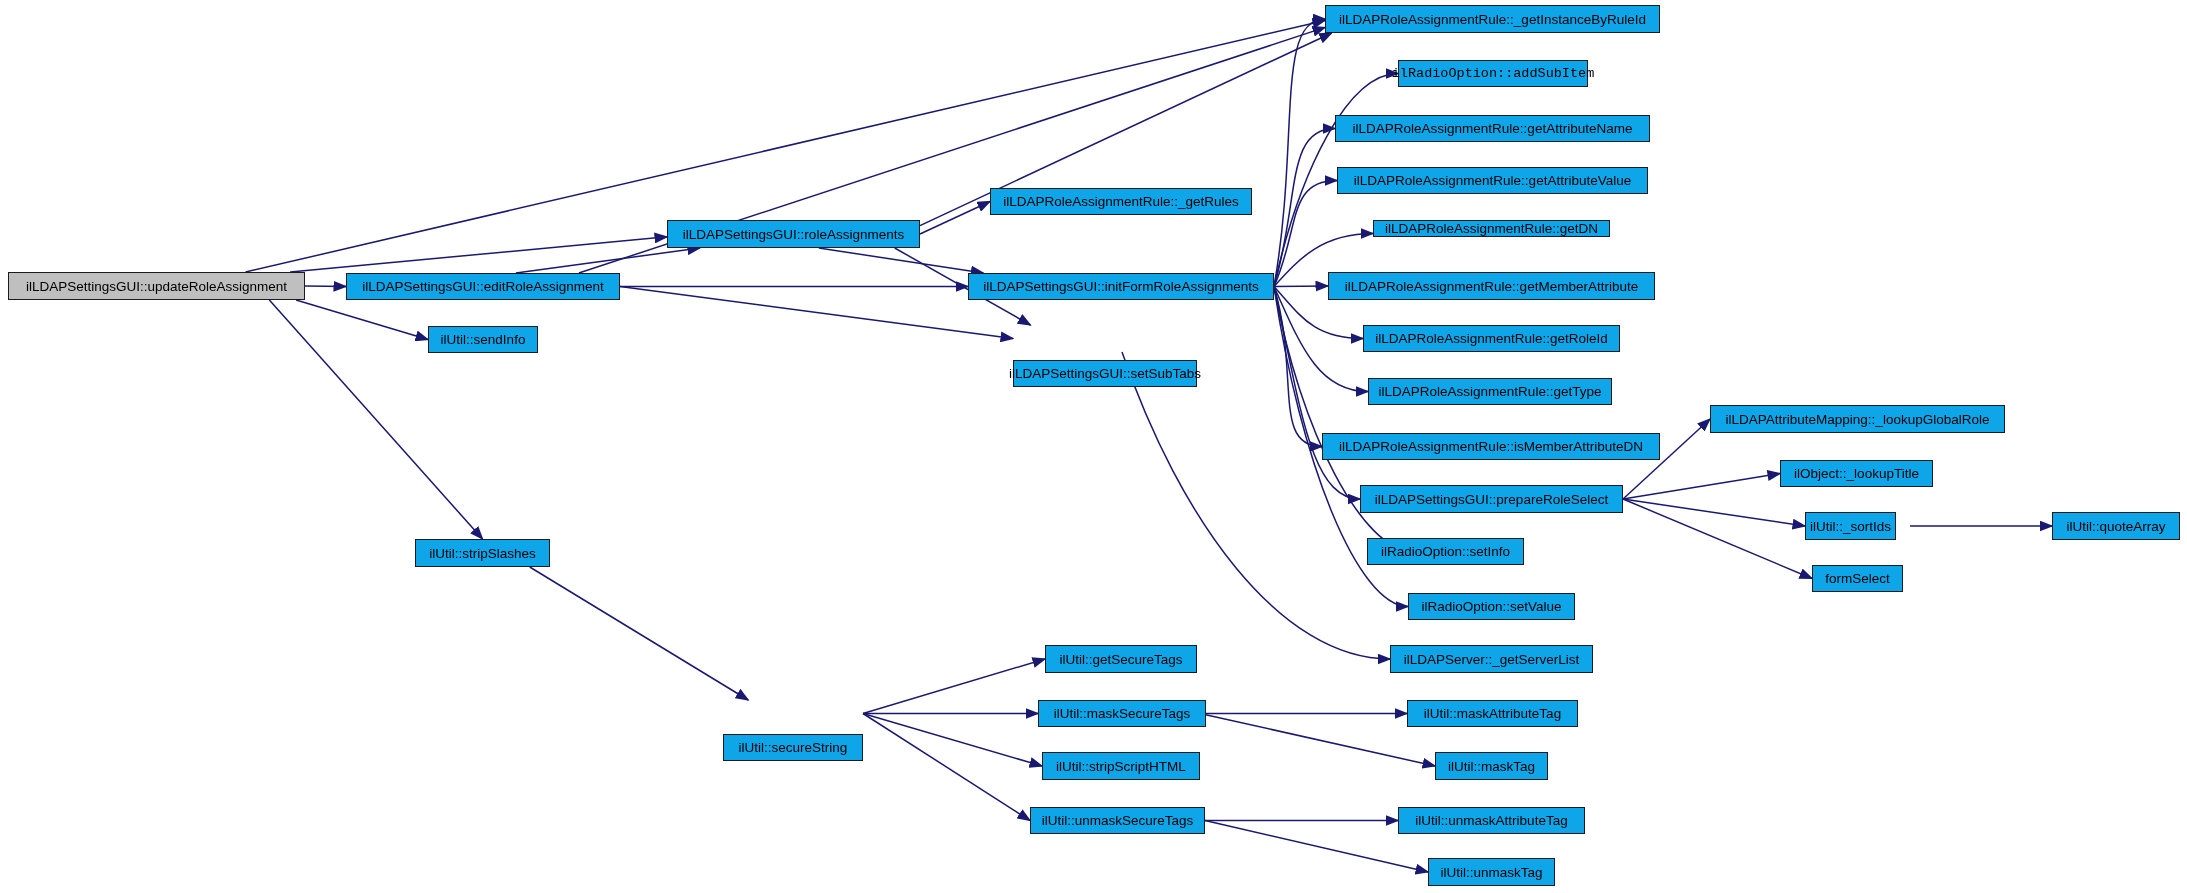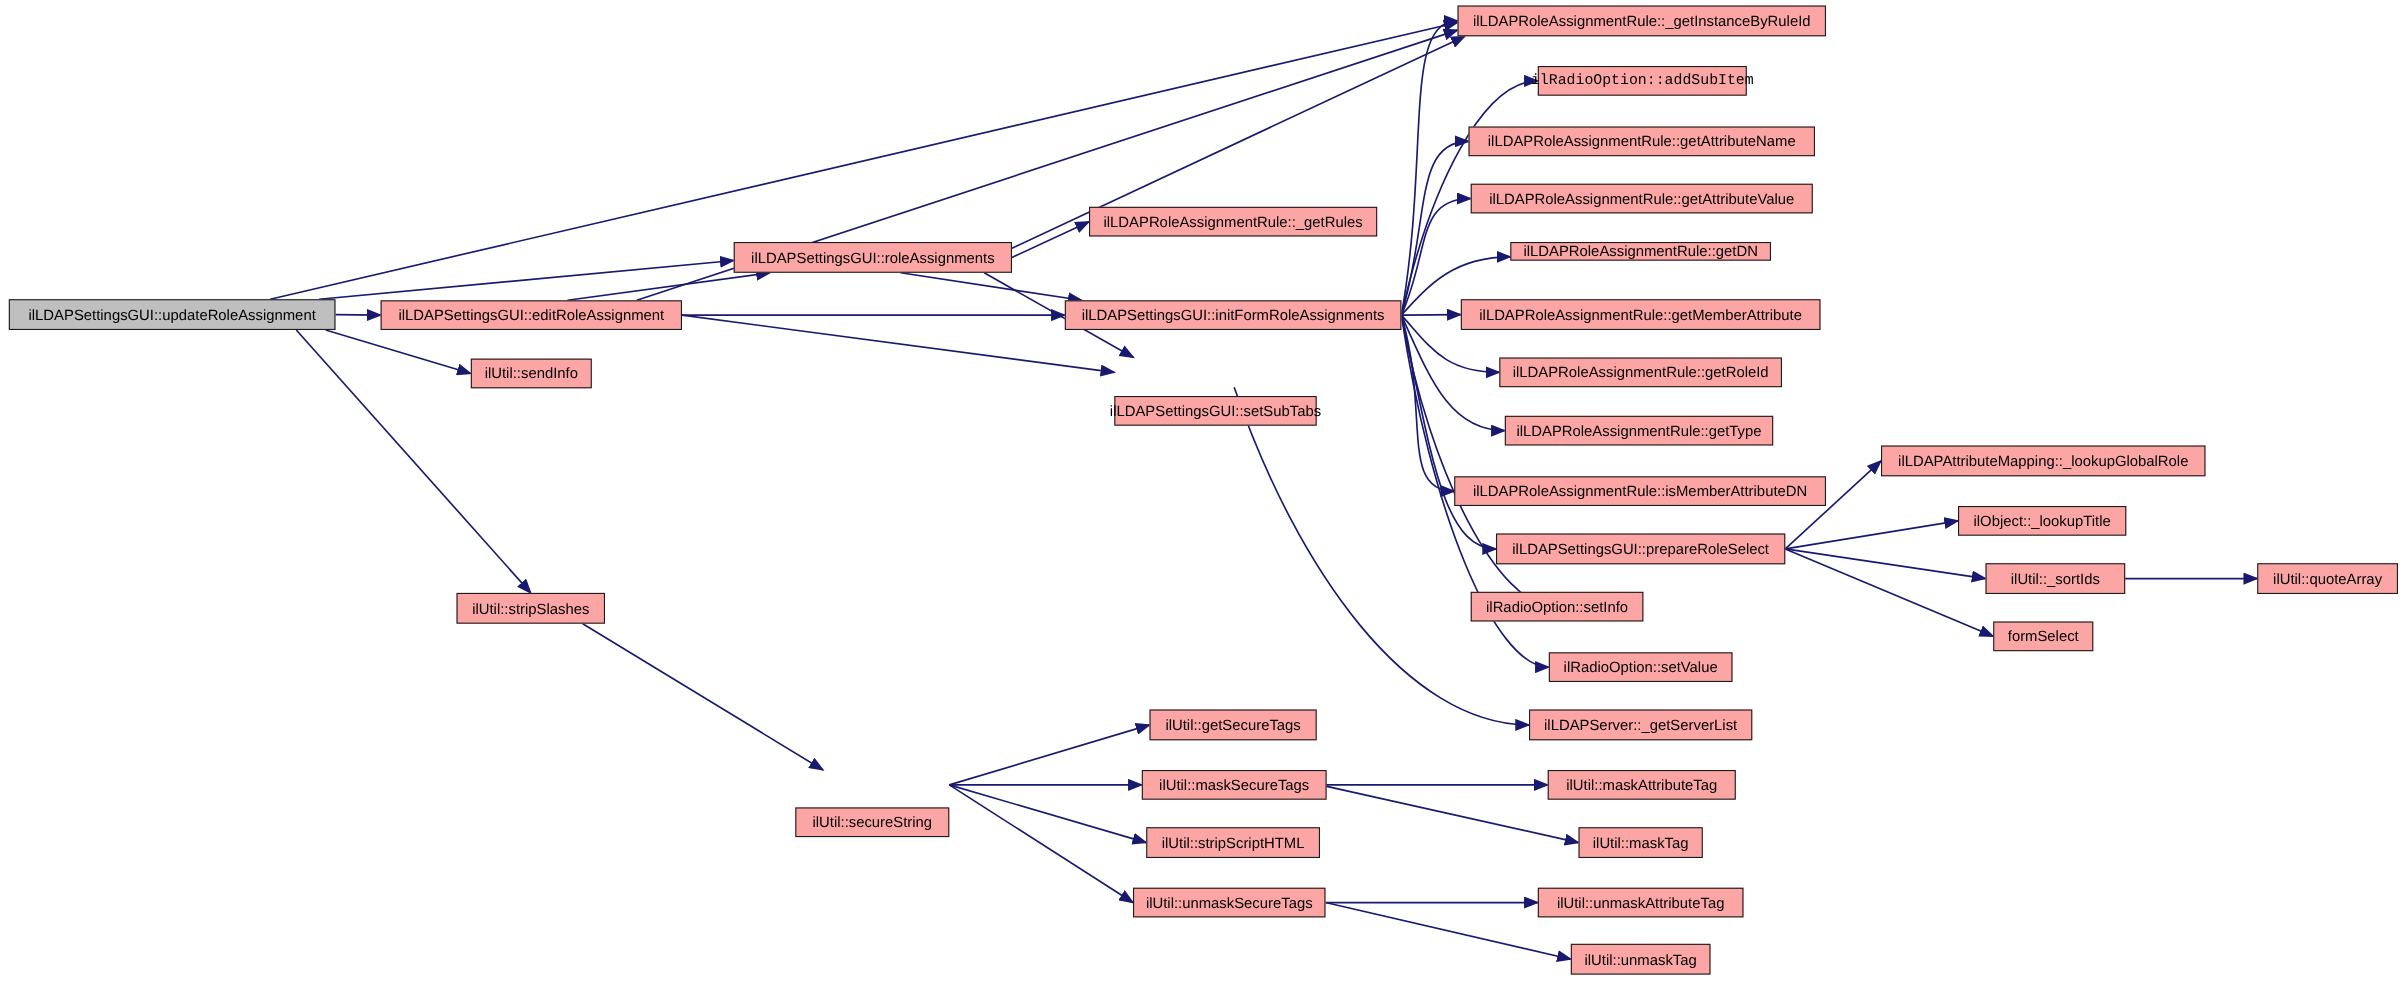--- a/index.html
+++ b/index.html
@@ -7,21 +7,21 @@
     position:relative;
     width:2187px;height:893px;
     background:#ffffff;
     font-family:"Liberation Sans", sans-serif;
   }
   #edge-layer{position:absolute;left:0;top:0;width:2187px;height:893px;}
   .node{
     position:absolute;
     box-sizing:border-box;
     display:flex;align-items:center;justify-content:center;
-    background:#fca5a5;
+    background:#0ea5e9;
     border:1.6px solid #1c1c1c;
     font-size:13.5px;
     color:#000000;
     white-space:nowrap;
     cursor:pointer;
     z-index:2;
   }
   .node.root{background:#bfbfbf;}
 </style>
 </head>
@@ -89,26 +89,26 @@
     <div class="node" style="left: 1325px; top: 5px; width: 335px; height: 28px;">ilLDAPRoleAssignmentRule::_getInstanceByRuleId</div>
     <div class="node" style="left: 1398px; top: 60px; width: 190px; height: 27px; font-family: Liberation Mono, monospace;">ilRadioOption::addSubItem</div>
     <div class="node" style="left: 1337px; top: 167px; width: 311px; height: 27px;">ilLDAPRoleAssignmentRule::getAttributeValue</div>
     <div class="node" style="left: 1335px; top: 115px; width: 315px; height: 27px;">ilLDAPRoleAssignmentRule::getAttributeName</div>
     <div class="node" style="left: 1373px; top: 220px; width: 237px; height: 17px;">ilLDAPRoleAssignmentRule::getDN</div>
     <div class="node" style="left: 1328px; top: 272px; width: 327px; height: 28px;">ilLDAPRoleAssignmentRule::getMemberAttribute</div>
     <div class="node" style="left: 1363px; top: 325px; width: 257px; height: 27px;">ilLDAPRoleAssignmentRule::getRoleId</div>
     <div class="node" style="left: 1368px; top: 378px; width: 244px; height: 27px;">ilLDAPRoleAssignmentRule::getType</div>
     <div class="node" style="left: 1322px; top: 433px; width: 338px; height: 27px;">ilLDAPRoleAssignmentRule::isMemberAttributeDN</div>
     <div class="node" style="left: 1360px; top: 485px; width: 263px; height: 28px;">ilLDAPSettingsGUI::prepareRoleSelect</div>
-    <div class="node" style="left: 1337px; top: 538px; width: 157px; height: 27px;">ilRadioOption::setInfo</div>
+    <div class="node" style="left: 1367px; top: 538px; width: 157px; height: 27px;">ilRadioOption::setInfo</div>
     <div class="node" style="left: 1408px; top: 593px; width: 167px; height: 27px;">ilRadioOption::setValue</div>
     <div class="node" style="left: 1390px; top: 645px; width: 203px; height: 28px;">ilLDAPServer::_getServerList</div>
     <div class="node" style="left: 1710px; top: 405px; width: 295px; height: 28px;">ilLDAPAttributeMapping::_lookupGlobalRole</div>
     <div class="node" style="left: 1780px; top: 460px; width: 153px; height: 27px;">ilObject::_lookupTitle</div>
-    <div class="node" style="left: 1805px; top: 512px; width: 127px; height: 28px;">ilUtil::_sortIds</div>
+    <div class="node" style="left: 1805px; top: 512px; width: 91px; height: 28px;">ilUtil::_sortIds</div>
     <div class="node" style="left: 1812px; top: 565px; width: 91px; height: 27px;">formSelect</div>
     <div class="node" style="left: 2052px; top: 512px; width: 128px; height: 28px;">ilUtil::quoteArray</div>
     <div class="node" style="left: 723px; top: 700px; width: 140px; height: 27px; margin-top: 34px;">ilUtil::secureString</div>
     <div class="node" style="left: 1045px; top: 645px; width: 152px; height: 28px;">ilUtil::getSecureTags</div>
     <div class="node" style="left: 1038px; top: 700px; width: 168px; height: 27px;">ilUtil::maskSecureTags</div>
     <div class="node" style="left: 1042px; top: 752px; width: 158px; height: 28px;">ilUtil::stripScriptHTML</div>
     <div class="node" style="left: 1030px; top: 807px; width: 175px; height: 27px;">ilUtil::unmaskSecureTags</div>
     <div class="node" style="left: 1407px; top: 700px; width: 171px; height: 27px;">ilUtil::maskAttributeTag</div>
     <div class="node" style="left: 1435px; top: 752px; width: 113px; height: 28px;">ilUtil::maskTag</div>
     <div class="node" style="left: 1398px; top: 807px; width: 187px; height: 27px;">ilUtil::unmaskAttributeTag</div>

